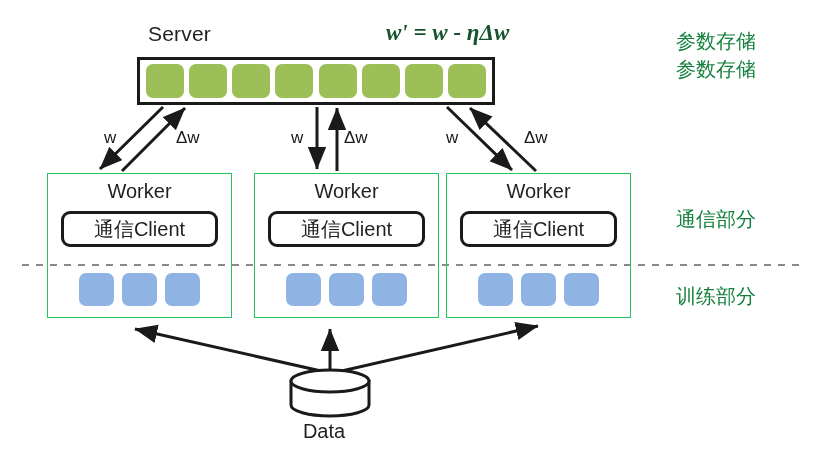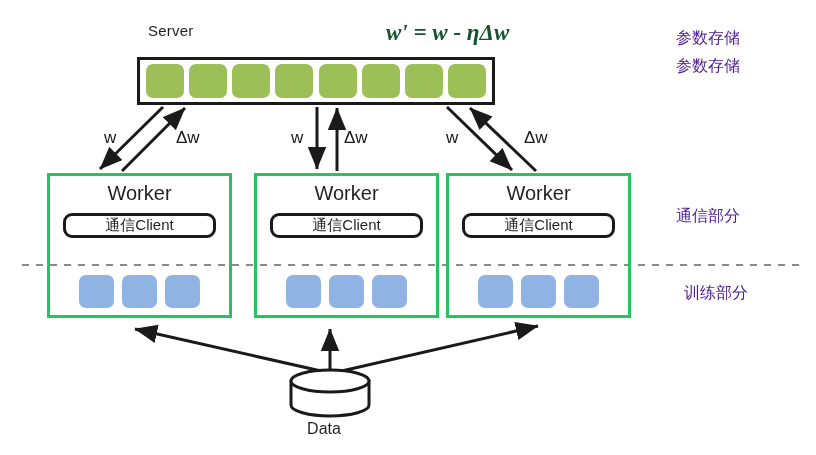--- a/index.html
+++ b/index.html
@@ -21,21 +21,21 @@
     top: 0;
     width: 816px;
     height: 455px;
     pointer-events: none;
   }
   .abs { position: absolute; }
 
   
   #server-label {
     left: 148px; top: 22px;
-    font-size: 15px;
+    font-size: 21px;
     color: #231f20;
     letter-spacing: .2px;
   }
   #formula {
     left: 386px; top: 20px;
     font-family: "Liberation Serif", serif;
     font-style: italic;
     font-weight: bold;
     font-size: 23px;
     color: #14532d;
@@ -55,96 +55,96 @@
   .server-cell {
     width: 38px; height: 34px;
     background: #9cbf58;
     border-radius: 7px;
   }
 
   
   .worker-box {
     top: 173px;
     width: 185px; height: 145px;
-    border: 3px solid #22c55e;
+    border: 1px solid #22c55e;
     background: transparent;
     box-sizing: border-box;
   }
   #worker-0 { left: 47px; }
   #worker-1 { left: 254px; }
   #worker-2 { left: 446px; }
 
   .worker-title {
     position: absolute;
     left: 0; right: 0; top: 6px;
     text-align: center;
     font-size: 20px;
     color: #231f20;
   }
   .client-box {
     position: absolute;
     left: 13px; right: 13px;
     top: 37px;
-    height: 25px;
+    height: 36px;
     border: 3px solid #1a1a1a;
     border-radius: 9px;
     background: #ffffff;
     box-sizing: border-box;
     display: flex;
     align-items: center;
     justify-content: center;
-    font-size: 15px;
+    font-size: 20px;
     color: #231f20;
     white-space: nowrap;
   }
   .worker-cells {
     position: absolute;
     left: 0; right: 0;
     top: 99px;
     display: flex;
     justify-content: center;
     gap: 8px;
   }
   .worker-cell {
     width: 35px; height: 33px;
     background: #8fb4e3;
     border-radius: 7px;
   }
 
   
   .side-label {
     font-family: Liberation Serif, serif;
-    font-size: 16px;
-    color: #4c1d95;
+    font-size: 20px;
+    color: #15803d;
     white-space: nowrap;
   }
   #side-store  { left: 676px; top: 28px; }
   #side-opt    { left: 676px; top: 56px; }
   #side-comm   { left: 676px; top: 206px; }
-  #side-train  { left: 676px; top: 283px; margin-left: 8px; }
+  #side-train  { left: 676px; top: 283px; }
 
   
   .arrow-label {
     font-size: 17px;
     color: #1a1a1a;
     white-space: nowrap;
   }
   #lbl-w-0   { left: 104px; top: 128px; }
   #lbl-dw-0  { left: 176px; top: 128px; }
   #lbl-w-1   { left: 291px; top: 128px; }
   #lbl-dw-1  { left: 344px; top: 128px; }
   #lbl-w-2   { left: 446px; top: 128px; }
   #lbl-dw-2  { left: 524px; top: 128px; }
 
   
   #data-label {
     left: 0; right: 0; top: 420px;
     width: 648px;
     text-align: center;
-    font-size: 16px;
+    font-size: 20px;
     color: #231f20;
   }
 </style>
 </head>
 <body>
 
 <div id="canvas">
 
   <svg class="layer" viewBox="0 0 816 455" xmlns="http://www.w3.org/2000/svg">
     <defs>

